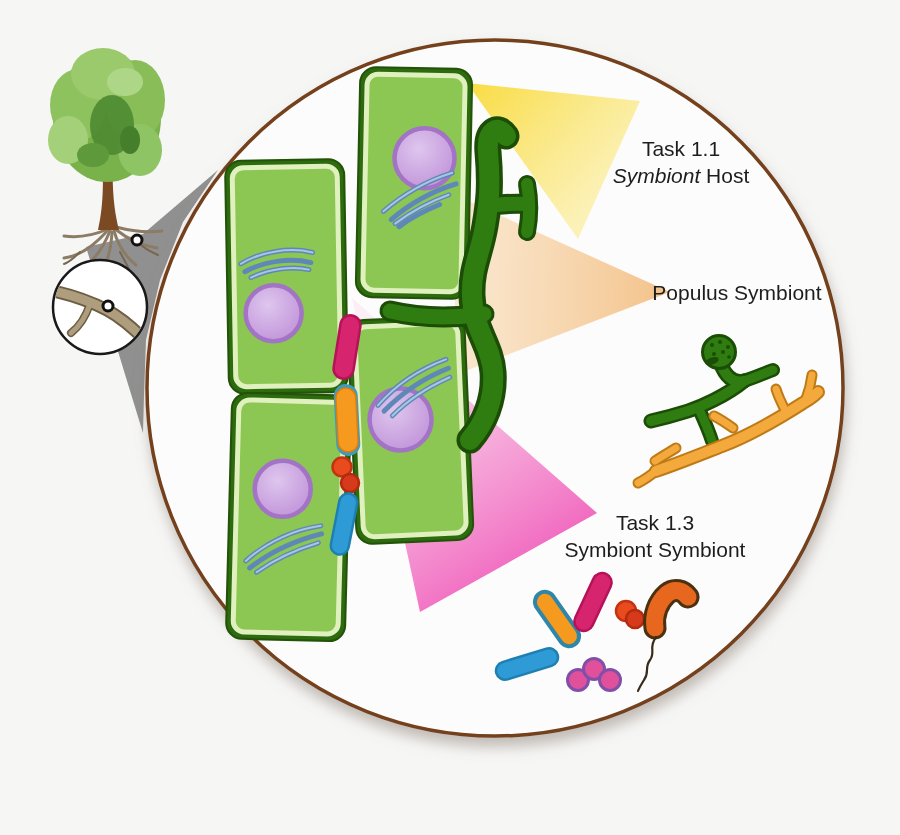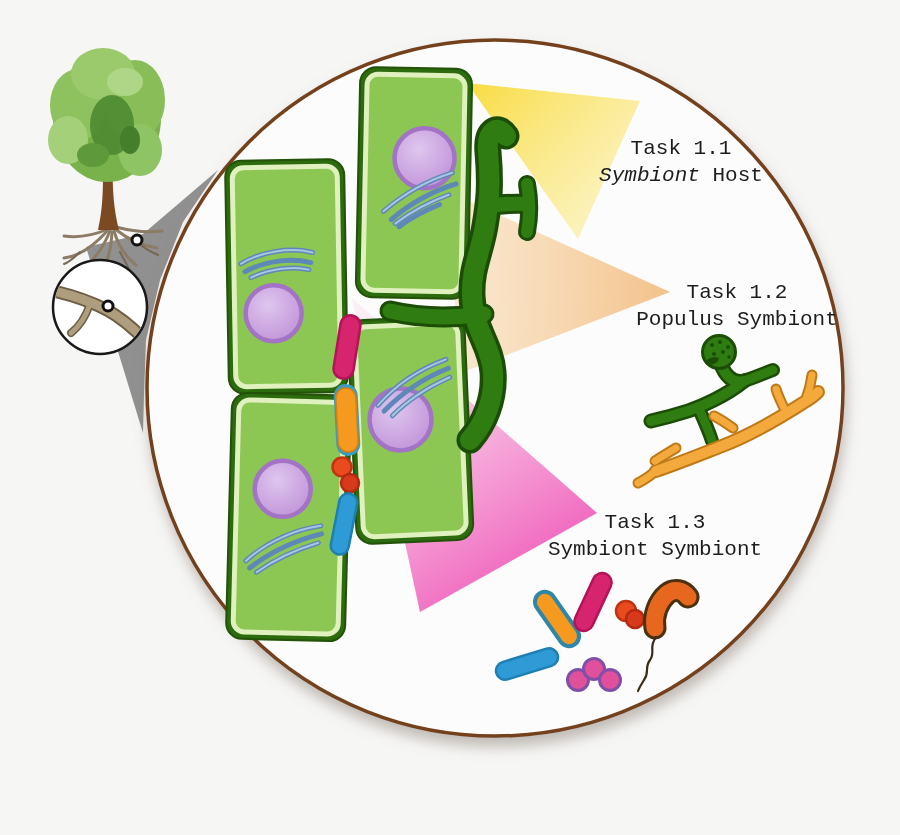--- a/index.html
+++ b/index.html
@@ -1,19 +1,19 @@
 <!DOCTYPE html>
 <html><head>
 <meta charset="utf-8">
 <style>
   html,body{margin:0;padding:0;}
   body{background:#f6f6f5;font-family:"Liberation Sans",sans-serif;}
   .stage{position:relative;width:900px;height:835px;overflow:hidden;background:#f6f6f5;}
   .scene{position:absolute;left:0;top:0;width:900px;height:835px;}
-  .task-label{position:absolute;text-align:center;font-family:Liberation Mono, monospace;
+  .task-label{position:absolute;text-align:center;font-family:Liberation Sans, sans-serif;
     font-size:21px;line-height:27px;color:#1d1d1d;font-weight:400;}
   .task-label em{font-style:italic;}
 </style>
 </head>
 <body>
 
 <div class="stage">
 
 <svg class="scene" viewBox="0 0 900 835" xmlns="http://www.w3.org/2000/svg">
   <defs>
@@ -260,21 +260,20 @@
     <circle cx="108" cy="306" r="5" fill="#FFFFFF" stroke="#111111" stroke-width="3"></circle>
   </g>
 </svg>
 
 <div class="task-label" style="left:581px;top:135px;width:200px">
   <div>Task 1.1</div>
   <div><em>Symbiont</em><span> Host</span></div>
 </div>
 
 <div class="task-label" style="left:617px;top:279px;width:240px">
-  <div>Task 1.2</div>
   <div><em></em><span>Populus Symbiont</span></div>
 </div>
 
 <div class="task-label" style="left:530px;top:509px;width:250px">
   <div>Task 1.3</div>
   <div><em></em><span>Symbiont Symbiont</span></div>
 </div>
 
 </div>
 

